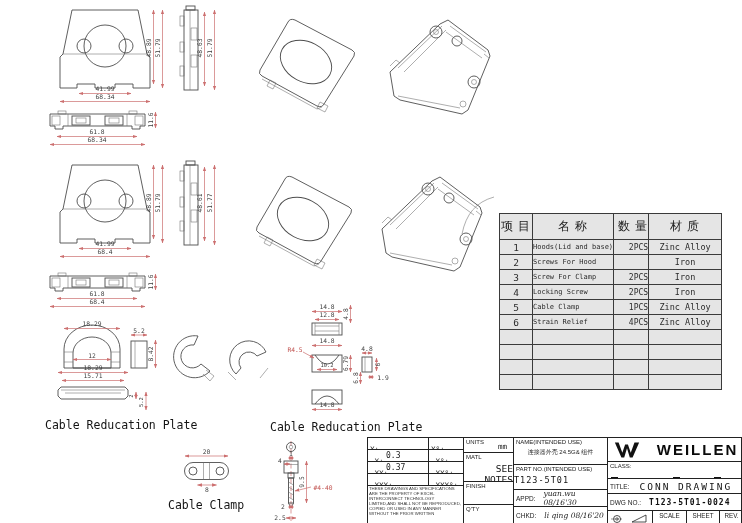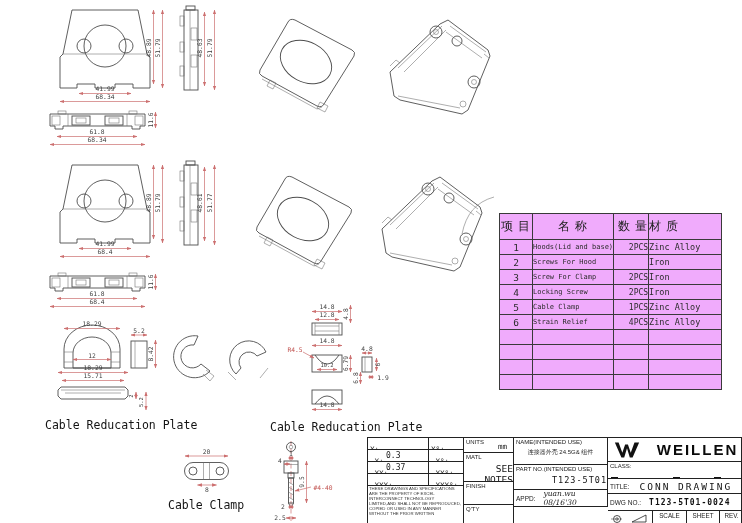--- a/index.html
+++ b/index.html
@@ -7,41 +7,41 @@
         font-family:"Liberation Sans",sans-serif;}
   #cad{position:absolute;left:0;top:0;}
   .ln{stroke:#4d4d4d;stroke-width:0.9;fill:none;}
   .thin{stroke:#6a6a6a;stroke-width:0.55;fill:none;}
   .dl{stroke:#cc6f6f;stroke-width:0.7;fill:none;}
   .dim{font-size:6.3px;font-family:"DejaVu Sans Mono",monospace;fill:#3d3d3d;text-anchor:middle;}
   .dim.red{fill:#c0504d;}
   .dim.sm{font-size:5.4px;}
   .lbl{font-size:11.5px;font-family:"DejaVu Sans Mono",monospace;fill:#141414;}
   
-  #parts-table{position:absolute;left:499px;top:213px;border-collapse:collapse;table-layout:fixed;background:#f0abfc;}
+  #parts-table{position:absolute;left:499px;top:213px;border-collapse:collapse;table-layout:fixed;background:#e5e5e5;}
   #parts-table th,#parts-table td{border:1px solid #3a3a3a;padding:0;overflow:hidden;white-space:nowrap;}
   #parts-table th{height:25px;font-weight:normal;font-size:12px;letter-spacing:1px;font-family:"Liberation Serif",serif;color:#222;}
   #parts-table td{height:14px;color:#2b2b2b;}
   .c-item{width:32px;text-align:center;font:9.5px "DejaVu Sans Mono",monospace;}
   .c-name{width:67px;font:7px "DejaVu Sans Mono",monospace;padding-left:2px;}
   .c-qty{width:34px;text-align:right;font:8px "DejaVu Sans Mono",monospace;}
-  .c-mat{width:72px;text-align:left;font:8.5px "DejaVu Sans Mono",monospace;}
+  .c-mat{width:72px;text-align:center;font:8.5px "DejaVu Sans Mono",monospace;}
   
   #title-block{position:absolute;left:367px;top:437px;width:375px;height:88px;
                border:1px solid #222;box-sizing:border-box;background:#fff;}
   .c{position:absolute;border-right:1px solid #222;border-bottom:1px solid #222;box-sizing:border-box;overflow:hidden;}
   .noR{border-right:none;} .noB{border-bottom:none;}
   .tol{font:7.5px "DejaVu Sans Mono",monospace;color:#222;padding-left:2px;}
   .tolv{font:8px "DejaVu Sans Mono",monospace;color:#222;position:absolute;left:18px;top:1px;}
   .tb-label{font-size:6px;color:#222;display:block;padding:1px 0 0 2px;}
   .disc{font-size:4.3px;line-height:4.9px;color:#333;padding:1px 1px;text-transform:uppercase;}
   .seenotes{font:9.5px "DejaVu Sans Mono",monospace;color:#111;text-align:right;display:block;margin-top:3px;}
   .unitsv{font:7.5px "DejaVu Sans Mono",monospace;color:#111;position:absolute;right:6px;bottom:1px;}
   .namev{font-size:6px;color:#222;text-align:center;display:block;margin-top:3px;}
-  .partv{font:8.5px "DejaVu Sans Mono",monospace;color:#111;text-align:right;display:block;margin-top:3px;letter-spacing:1px;}
+  .partv{font:8.5px "DejaVu Sans Mono",monospace;color:#111;text-align:left;display:block;margin-top:3px;letter-spacing:1px;}
   .hand{font:italic 7.5px "DejaVu Serif",serif;color:#222;margin-left:8px;}
   .inline-label{font-size:6.5px;color:#222;}
   .brand{font-weight:bold;font-size:15px;letter-spacing:2px;color:#0a0a0a;font-family:"Liberation Sans",sans-serif;}
   .bx{width:5px;height:5px;border:1px solid #111;display:inline-block;margin:0 1px 0 3px;vertical-align:-1px;}
   .bx.f{background:#111;}
   .opt{font-size:6.3px;color:#111;font-weight:bold;}
   .titlev{font:9.5px "DejaVu Sans Mono",monospace;letter-spacing:2px;color:#111;margin-left:10px;}
   .dwgv{font:8px "DejaVu Sans Mono",monospace;letter-spacing:1px;color:#111;margin-left:8px;font-weight:bold;}
   .ssr{font-size:6.3px;color:#222;text-align:center;display:block;padding-top:1px;}
   .cellflex{display:flex;align-items:center;}
@@ -391,20 +391,24 @@
     <span class="namev">连接器外壳 24.5G&amp; 组件</span>
   </div>
   <div class="c" style="left:146px;top:27px;width:94px;height:25px">
     <span class="tb-label">PART NO.(INTENDED USE)</span>
     <span class="partv">T123-5T01</span>
   </div>
   <div class="c cellflex" style="left:146px;top:52px;width:94px;height:17px">
     <span class="inline-label" style="padding-left:2px">APPD:</span>
     <span class="hand">yuan.wu 08/16'30</span>
   </div>
+  <div class="c cellflex noB" style="left:146px;top:69px;width:94px;height:17px">
+    <span class="inline-label" style="padding-left:2px">CHKD:</span>
+    <span class="hand">li qing 08/16'20</span>
+  </div>
 
   <div class="c cellflex noR" style="left:240px;top:0;width:135px;height:24px;justify-content:center">
     <svg width="28" height="18" viewBox="0 0 30 18">
       <path d="M2,1 L9,17 L12,17 L15,7 L18,17 L21,17 L28,1 L23,1 L19,12 L16,3 L13,3 L10,12 L6,1 Z" fill="#111"></path>
     </svg>
     <span class="brand" style="margin-left:16px">WEILLEN</span>
   </div>
   <div class="c noR" style="left:240px;top:24px;width:135px;height:17px">
     <span class="tb-label">CLASS:</span>
     <span>

